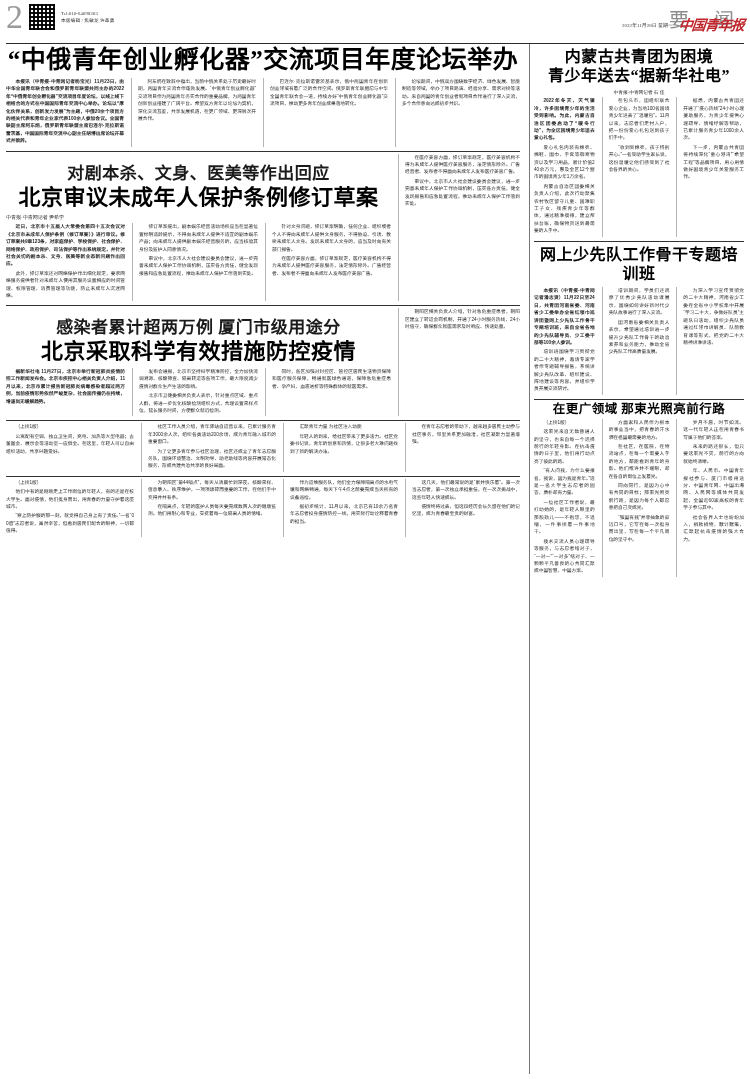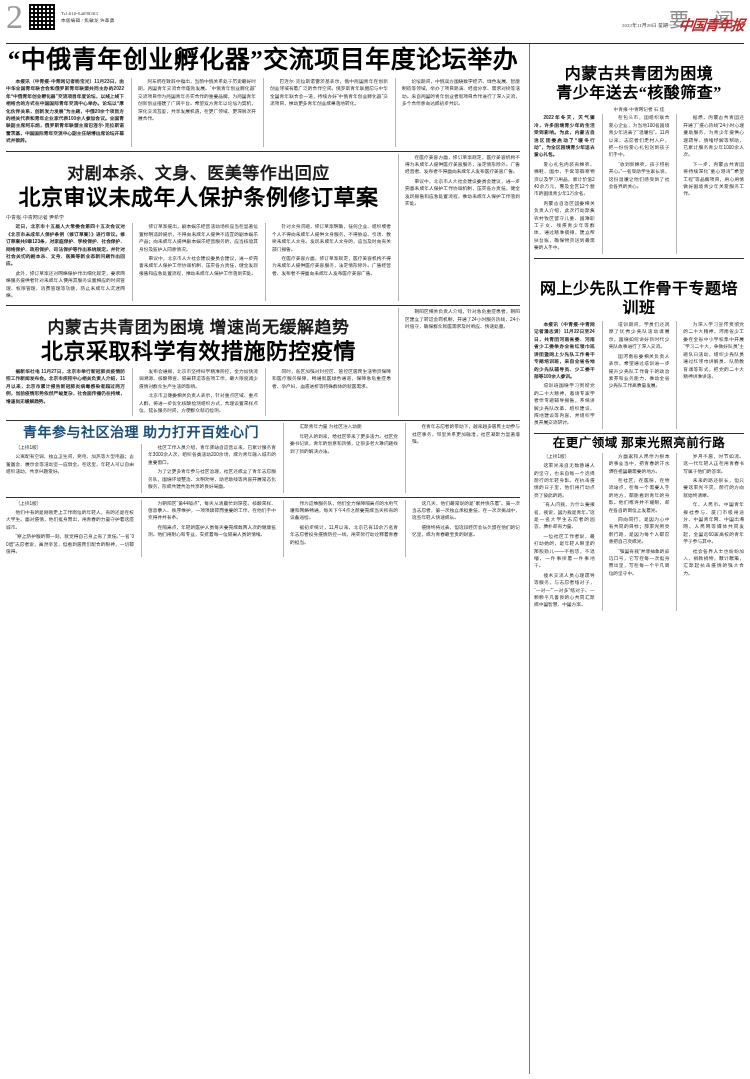--- a/index.html
+++ b/index.html
@@ -40,21 +40,21 @@
   .right-zone{flex:1;box-sizing:border-box;}
 
   
   .art{margin-bottom:2px;}
   .shoulder{text-align:center;font-size:17px;font-weight:700;letter-spacing:.5px;color:#1b1b1b;margin:5px 0 2px;}
   .headline{text-align:center;font-weight:700;color:#000;line-height:1.12;letter-spacing:.5px;}
   .h-xl{font-size:25px;margin:2px 0 4px;}
   .h-lg{font-size:22px;margin:0 0 3px;}
   .h-md{font-size:14px;margin:2px 0 3px;color:#1d4f7c;}
   .h-sm{font-size:12.5px;margin:2px 0 3px;}
-  .h-rt{font-size:16px;line-height:1.2;margin:20px 0 4px;}
+  .h-rt{font-size:16px;line-height:1.2;margin:3px 0 4px;}
   .byline{font-size:5px;color:#333;margin:2px 0 3px;}
 
   
   .cols{display:flex;gap:7px;}
   .col{flex:1;min-width:0;}
   .txt{font-size:4.7px;line-height:7.4px;color:#2a2a2a;text-align:justify;word-break:break-all;
        font-family:"Liberation Sans","DejaVu Sans",sans-serif;}
   .txt p{margin:0 0 2px;text-indent:9.4px;}
   .lead{font-weight:600;}
   .cont{font-size:4.7px;color:#333;}
@@ -140,21 +140,21 @@
             <p>审议中，北京市人大社会建设委员会建议，进一步完善未成年人保护工作协调机制，压实各方责任，健全发现报告和应急处置流程，推动未成年人保护工作落到实处。</p>
           </div>
         </div>
       </div>
 
       <div class="blk-rule"></div>
 
       <div class="art">
         <div class="cols">
           <div style="flex:0 0 385px;min-width:0;">
-            <div class="shoulder">内蒙古共青团为困境  增速尚无缓解趋势</div>
+            <div class="shoulder">感染者累计超两万例  厦门市级用途分</div>
             <div class="headline h-lg">北京采取科学有效措施防控疫情</div>
             <div class="cols">
               <div class="col txt">
                 <p class="lead">据新华社电 11月27日，北京市举行新冠肺炎疫情防控工作新闻发布会。北京市疾控中心相关负责人介绍，11月以来，北京市累计报告新冠肺炎病毒感染者超过两万例，当前疫情形势依然严峻复杂，社会面传播仍在持续，增速尚无缓解趋势。</p>
               </div>
               <div class="col txt colsep">
                 <p>发布会通报，北京市坚持科学精准防控，全力加快流调溯源、核酸筛查、隔离转运等各项工作，最大限度减少疫情对群众生产生活的影响。</p>
                 <p>北京市卫健委相关负责人表示，针对重点区域、重点人群，将进一步优化核酸检测组织方式，合理设置采样点位，延长服务时间，方便群众就近检测。</p>
               </div>
               <div class="col txt colsep">
@@ -166,21 +166,20 @@
             <p>朝阳区相关负责人介绍，针对急危重症患者，朝阳区建立了转运会商机制，开通了24小时服务热线，24小时值守，确保群众就医需求及时响应、快速处置。</p>
           </div>
         </div>
       </div>
 
       <div class="blk-rule"></div>
 
       <div class="art">
         <div class="cols">
           <div style="flex:0 0 270px;min-width:0;">
-            <div class="headline h-md">青年参与社区治理  助力打开百姓心门</div>
             <div class="cols">
               <div class="col txt">
                 <p><span class="cont">（上接1版）</span></p>
                 <p>公寓配有空调、独立卫生间，充电、加热等大型电器；古董图会、展示会等活动室一应俱全。在这里，年轻人可以自由组织活动，共享兴趣爱好。</p>
               </div>
               <div class="col txt colsep">
                 <p>社区工作人员介绍，青年驿站自运营以来，已累计服务青年3000余人次，组织各类活动200余场，成为青年融入城市的重要窗口。</p>
                 <p>为了让更多青年参与社区治理，社区还成立了青年志愿服务队，围绕环境整治、文明劝导、助老助残等内容开展常态化服务，形成共建共治共享的良好局面。</p>
               </div>
             </div>
@@ -225,21 +224,21 @@
 
     </div>
 
     <div class="vdiv"></div>
 
     <div class="right-zone">
 
       <div class="art">
         <div class="headline h-rt">
           <div>内蒙古共青团为困境</div>
-          <div>青少年送去“核酸筛查”</div>
+          <div>青少年送去“据新华社电”</div>
         </div>
         <div class="rt-sub">中青报·中青网记者  石  佳</div>
         <div class="cols">
           <div class="col txt">
             <p class="lead">2022年冬天，天气骤冷，许多困境青少年的生活受到影响。为此，内蒙古自治区团委启动了“暖冬行动”，为全区困境青少年送去爱心礼包。</p>
             <p>爱心礼包内装有棉衣、棉鞋、围巾、手套等御寒物资以及学习用品，累计价值240余万元，惠及全区12个盟市的困境青少年1万余名。</p>
             <p>内蒙古自治区团委相关负责人介绍，此次行动聚焦农村牧区留守儿童、困难职工子女、残疾青少年等群体，通过精准摸排，建立帮扶台账，确保物资送到最需要的人手中。</p>
           </div>
           <div class="col txt colsep">
             <p>在包头市，团组织联合爱心企业，为当地100名困境青少年送去了“温暖包”。11月以来，志愿者们走村入户，把一份份爱心礼包送到孩子们手中。</p>

